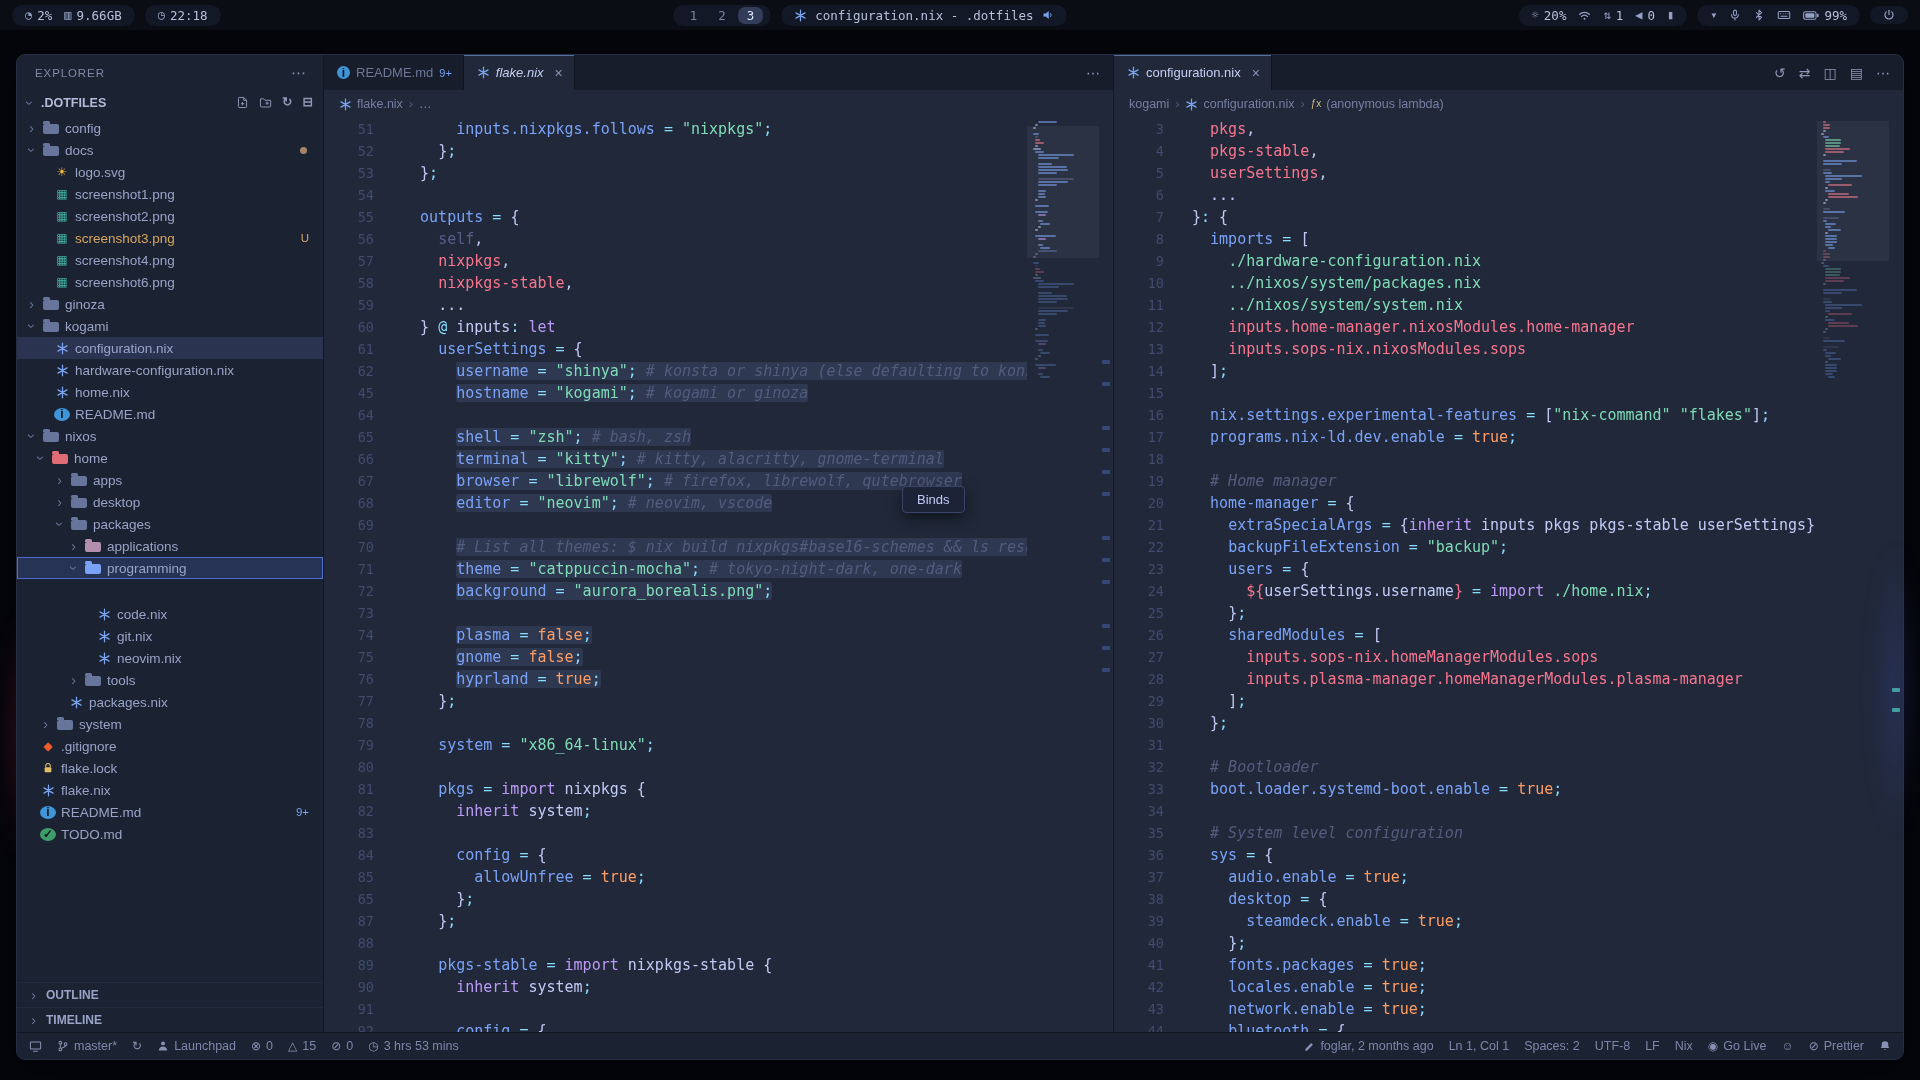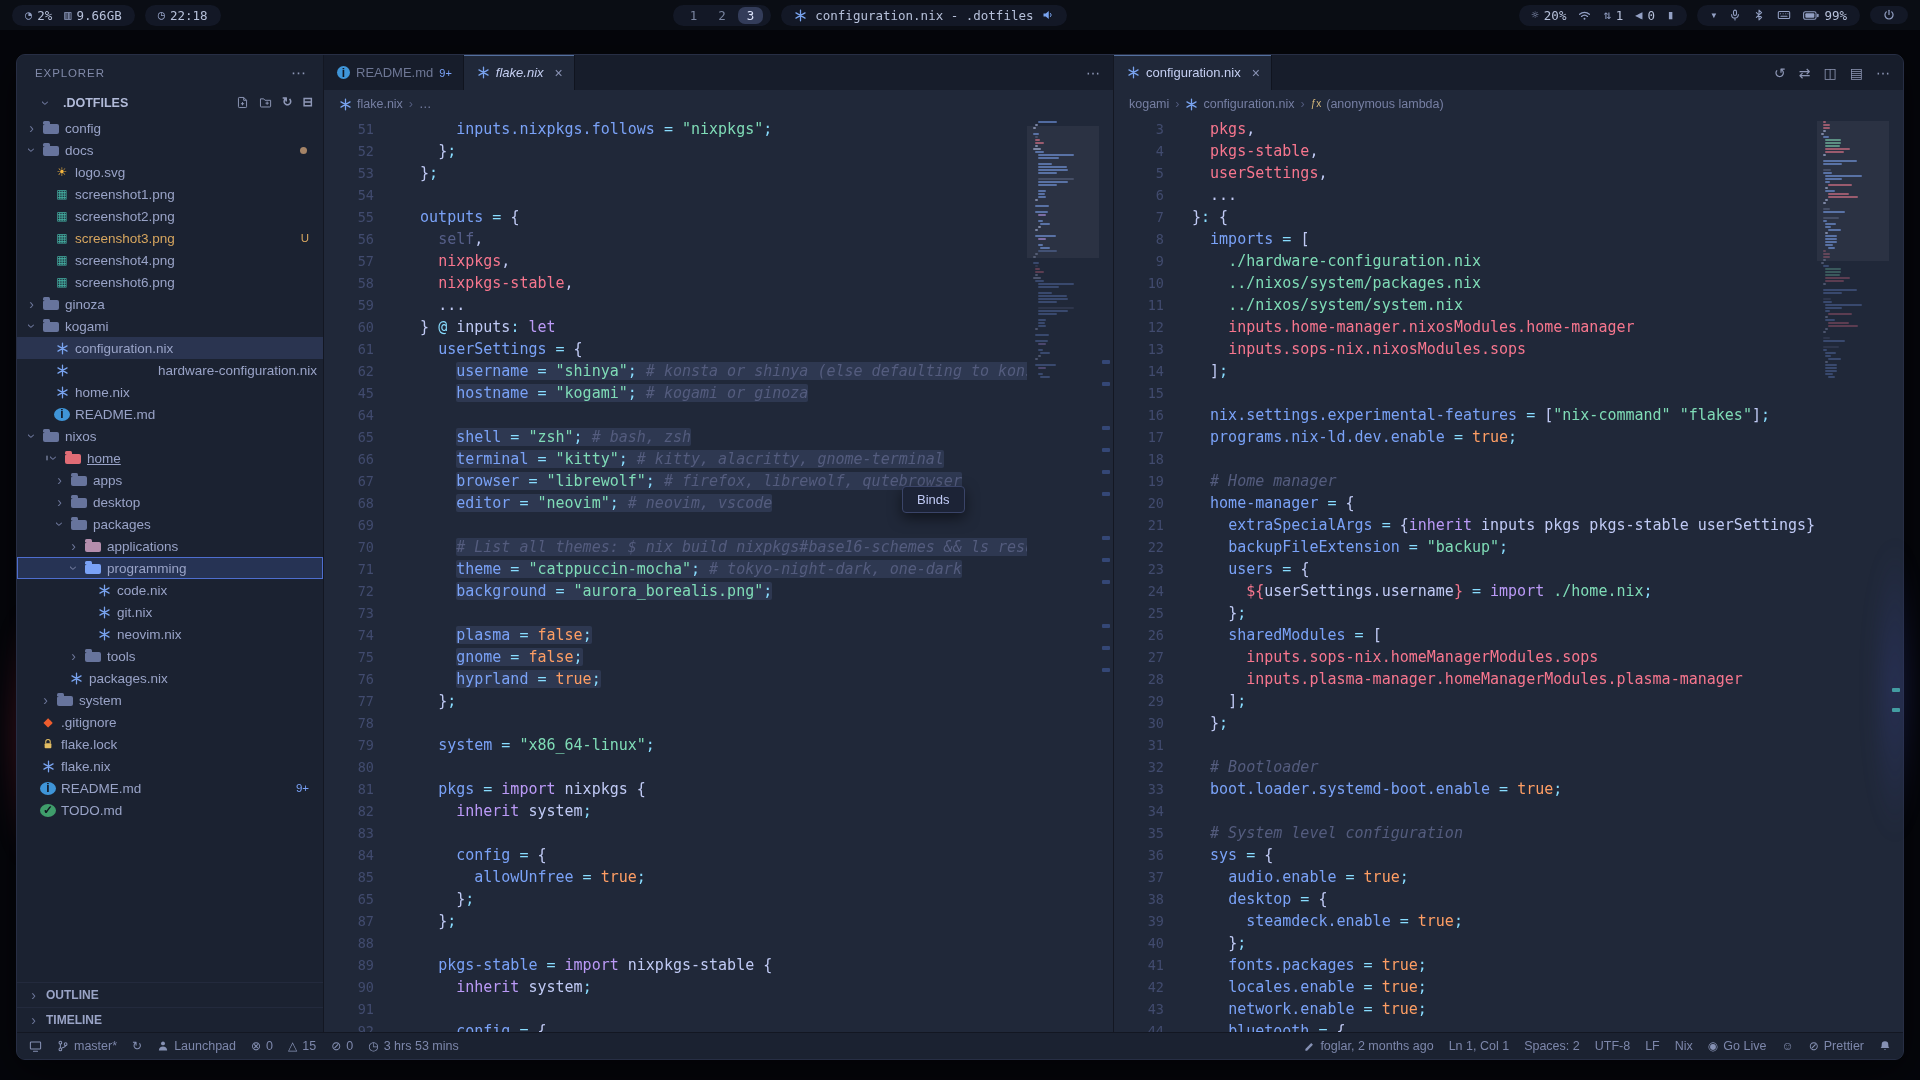--- a/index.html
+++ b/index.html
@@ -22,21 +22,21 @@
   .title-pill .icon{color:#79a3ef}
 
   
   .vscode{position:absolute;left:16px;right:16px;top:54px;bottom:20px;background:#202839;border:1px solid #272e44;border-radius:9px;overflow:hidden;display:flex;flex-direction:column;box-shadow:0 10px 40px rgba(0,0,0,.55)}
   .main{flex:1;display:flex;min-height:0}
 
   
   .sidebar{width:306px;flex:0 0 306px;background:#1b2231;border-right:1px solid #131722;display:flex;flex-direction:column;min-height:0}
   .sb-head{height:35px;display:flex;align-items:center;justify-content:space-between;padding:0 16px 0 18px;color:#8089a8;font-size:11.5px;letter-spacing:.9px}
   .sb-head .act{font-size:15px;color:#8d96b5}
-  .sb-section{height:25px;display:flex;align-items:center;gap:11px;padding:0 10px 0 22px;color:#b2bbd9;font-size:12.5px;font-weight:700}
+  .sb-section{height:25px;display:flex;align-items:center;gap:5px;padding:0 10px 0 6px;color:#b2bbd9;font-size:12.5px;font-weight:700}
   .section-actions{margin-left:auto;display:flex;gap:10px;color:#8d96b5}
   .section-actions .act{display:inline-flex}
   .chev{width:13px;display:inline-flex;justify-content:center;color:#6c769a;font-size:14px;font-weight:400}
   .chev.open{transform:rotate(90deg)}
   .tree{flex:1;overflow:hidden;font-size:13.5px;color:#99a3c7;padding-top:2px}
   .trow{height:22px;display:flex;align-items:center;gap:5px;white-space:nowrap;padding-right:6px}
   .trow .icon{flex:0 0 16px;font-size:12px}
   .trow.sel{background:#2a3450}
   .trow.focus{background:#263354;outline:1px solid #4e6ecf;outline-offset:-1px}
   .tlabel.mod{color:#d7a65f}
@@ -306,50 +306,50 @@
           <div class="trow sel" style="padding-left: 37px;">
             <span class="icon ic-nix-icon" style="color: rgb(121, 163, 239);">
               <svg viewBox="0 0 16 16" width="13" height="13">
                 <g stroke="currentColor" stroke-width="1.6" stroke-linecap="round" fill="none">
                   <path d="M8 1.5v13M2.4 4.75l11.2 6.5M2.4 11.25l11.2-6.5"></path>
                 </g>
               </svg>
             </span>
             <span class="tlabel">configuration.nix</span>
           </div>
-          <div class="trow" style="padding-left: 37px; justify-content: space-between;">
-            <span class="icon ic-nix-icon" style="color: rgb(121, 163, 239);">
-              <svg viewBox="0 0 16 16" width="13" height="13">
-                <g stroke="currentColor" stroke-width="1.6" stroke-linecap="round" fill="none">
-                  <path d="M8 1.5v13M2.4 4.75l11.2 6.5M2.4 11.25l11.2-6.5"></path>
-                </g>
-              </svg>
-            </span>
-            <span class="tlabel">hardware-configuration.nix</span>
-          </div>
           <div class="trow" style="padding-left: 37px;">
             <span class="icon ic-nix-icon" style="color: rgb(121, 163, 239);">
               <svg viewBox="0 0 16 16" width="13" height="13">
                 <g stroke="currentColor" stroke-width="1.6" stroke-linecap="round" fill="none">
                   <path d="M8 1.5v13M2.4 4.75l11.2 6.5M2.4 11.25l11.2-6.5"></path>
                 </g>
               </svg>
             </span>
+            <span class="tlabel">hardware-configuration.nix</span>
+          </div>
+          <div class="trow" style="padding-left: 37px;">
+            <span class="icon ic-nix-icon" style="color: rgb(121, 163, 239);">
+              <svg viewBox="0 0 16 16" width="13" height="13">
+                <g stroke="currentColor" stroke-width="1.6" stroke-linecap="round" fill="none">
+                  <path d="M8 1.5v13M2.4 4.75l11.2 6.5M2.4 11.25l11.2-6.5"></path>
+                </g>
+              </svg>
+            </span>
             <span class="tlabel">home.nix</span>
           </div>
           <div class="trow" style="padding-left: 37px;">
             <span class="icon ic-info-icon">i</span>
             <span class="tlabel">README.md</span>
           </div>
           <div class="trow" style="padding-left: 8px;">
             <span class="chev open">›</span>
             <span class="icon folder" style="background: rgb(103, 116, 156);"></span>
             <span class="tlabel">nixos</span>
           </div>
-          <div class="trow" style="padding-left: 30px; text-decoration: underline;">
+          <div class="trow" style="padding-left: 17px;">
             <span class="chev open">›</span>
             <span class="icon folder" style="background: rgb(224, 108, 117);"></span>
             <span class="tlabel">home</span>
           </div>
           <div class="trow" style="padding-left: 36px;">
             <span class="chev">›</span>
             <span class="icon folder" style="background: rgb(103, 116, 156);"></span>
             <span class="tlabel">apps</span>
           </div>
           <div class="trow" style="padding-left: 36px;">
@@ -365,21 +365,21 @@
           <div class="trow" style="padding-left: 50px;">
             <span class="chev">›</span>
             <span class="icon folder" style="background: rgb(180, 142, 173);"></span>
             <span class="tlabel">applications</span>
           </div>
           <div class="trow focus" style="padding-left: 50px;">
             <span class="chev open">›</span>
             <span class="icon folder" style="background: rgb(122, 162, 247);"></span>
             <span class="tlabel">programming</span>
           </div>
-          <div class="trow" style="padding-left: 79px;">
+          <div class="trow" style="padding-left: 79px; margin-top: 24px;">
             <span class="icon ic-nix-icon" style="color: rgb(121, 163, 239);">
               <svg viewBox="0 0 16 16" width="13" height="13">
                 <g stroke="currentColor" stroke-width="1.6" stroke-linecap="round" fill="none">
                   <path d="M8 1.5v13M2.4 4.75l11.2 6.5M2.4 11.25l11.2-6.5"></path>
                 </g>
               </svg>
             </span>
             <span class="tlabel">code.nix</span>
           </div>
           <div class="trow" style="padding-left: 79px;">

